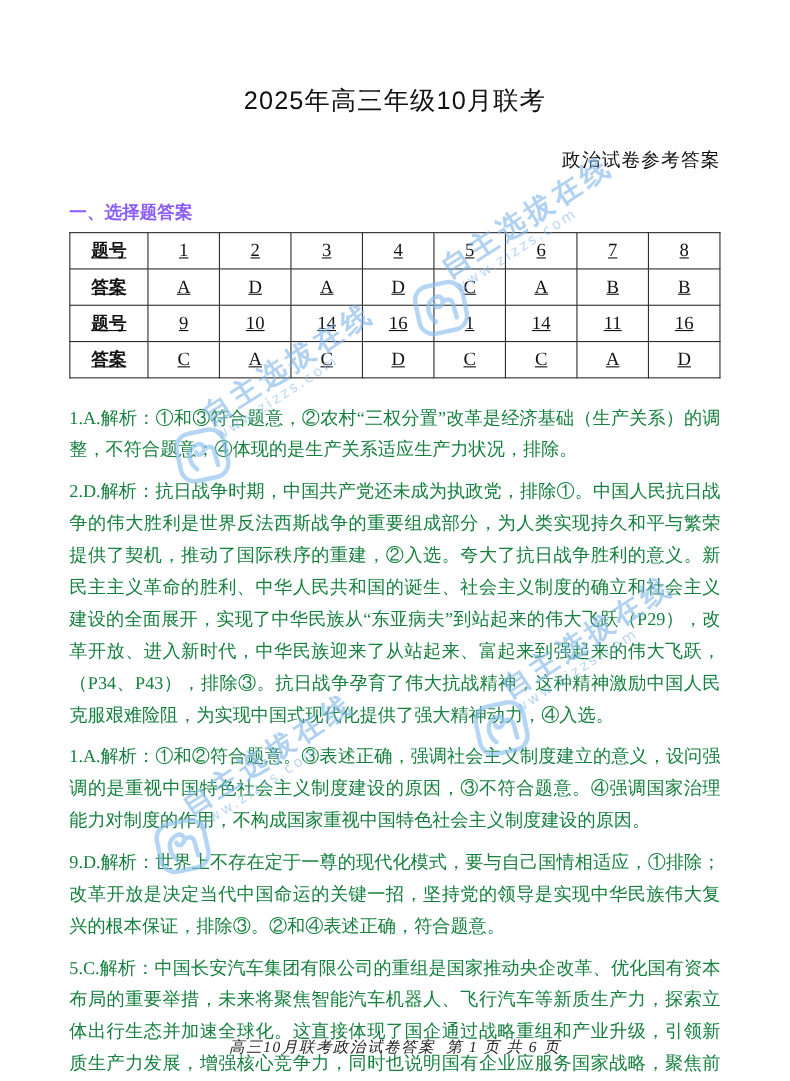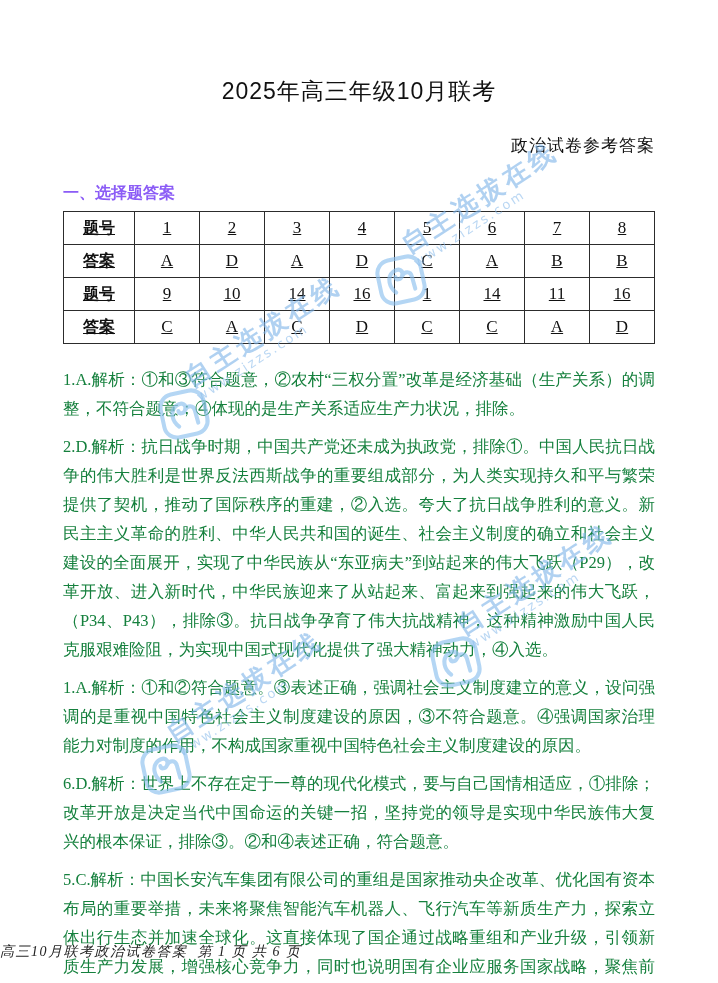--- a/index.html
+++ b/index.html
@@ -60,21 +60,21 @@
     margin:0 0 9px 0;
     font-size:16.5px;
     line-height:29px;
     text-align:justify;
     color:#15803d;
   }
 
   .footer {
     position:absolute; z-index:1;
     bottom:22px; left:0; width:100%;
-    text-align:left;
+    text-align:center;
     font-style:italic;
     font-size:14px; letter-spacing:1.5px;
     color:#222;
   }
   .footer .pageinfo { margin-left:10px; }
 
   
   .wm {
     position:absolute; z-index:2;
     width:210px; height:140px;
@@ -206,21 +206,21 @@
             <td>A</td>
             <td>D</td>
           </tr>
         </tbody>
     </table>
 
     <div class="explanations">
         <p class="para">1.A.解析：①和③符合题意，②农村“三权分置”改革是经济基础（生产关系）的调整，不符合题意；④体现的是生产关系适应生产力状况，排除。</p>
         <p class="para">2.D.解析：抗日战争时期，中国共产党还未成为执政党，排除①。中国人民抗日战争的伟大胜利是世界反法西斯战争的重要组成部分，为人类实现持久和平与繁荣提供了契机，推动了国际秩序的重建，②入选。夸大了抗日战争胜利的意义。新民主主义革命的胜利、中华人民共和国的诞生、社会主义制度的确立和社会主义建设的全面展开，实现了中华民族从“东亚病夫”到站起来的伟大飞跃（P29），改革开放、进入新时代，中华民族迎来了从站起来、富起来到强起来的伟大飞跃，（P34、P43），排除③。抗日战争孕育了伟大抗战精神，这种精神激励中国人民克服艰难险阻，为实现中国式现代化提供了强大精神动力，④入选。</p>
         <p class="para">1.A.解析：①和②符合题意。③表述正确，强调社会主义制度建立的意义，设问强调的是重视中国特色社会主义制度建设的原因，③不符合题意。④强调国家治理能力对制度的作用，不构成国家重视中国特色社会主义制度建设的原因。</p>
-        <p class="para">6.D.解析：世界上不存在定于一尊的现代化模式，要与自己国情相适应，①排除；改革开放是决定当代中国命运的关键一招，坚持党的领导是实现中华民族伟大复兴的根本保证，排除③。②和④表述正确，符合题意。</p>
+        <p class="para">9.D.解析：世界上不存在定于一尊的现代化模式，要与自己国情相适应，①排除；改革开放是决定当代中国命运的关键一招，坚持党的领导是实现中华民族伟大复兴的根本保证，排除③。②和④表述正确，符合题意。</p>
         <p class="para">5.C.解析：中国长安汽车集团有限公司的重组是国家推动央企改革、优化国有资本布局的重要举措，未来将聚焦智能汽车机器人、飞行汽车等新质生产力，探索立体出行生态并加速全球化。这直接体现了国企通过战略重组和产业升级，引领新质生产力发展，增强核心竞争力，同时也说明国有企业应服务国家战略，聚焦前沿科技和战略性新兴产业，优化国有资本布局。②和③符合题意。国有企业是推进中国式现代化、保障人民共同利益的重要力量，而非主要力量。材料也未直接提及“保障人民共同利益”，因此排除①。④涉及公有制经济与非公有</p>
       </div>
   </div>
 
   <div class="footer">
     <span>高三10月联考政治试卷答案</span><span class="pageinfo">第 1 页 共 6 页</span>
   </div>
 </div>
 
 </body></html>

